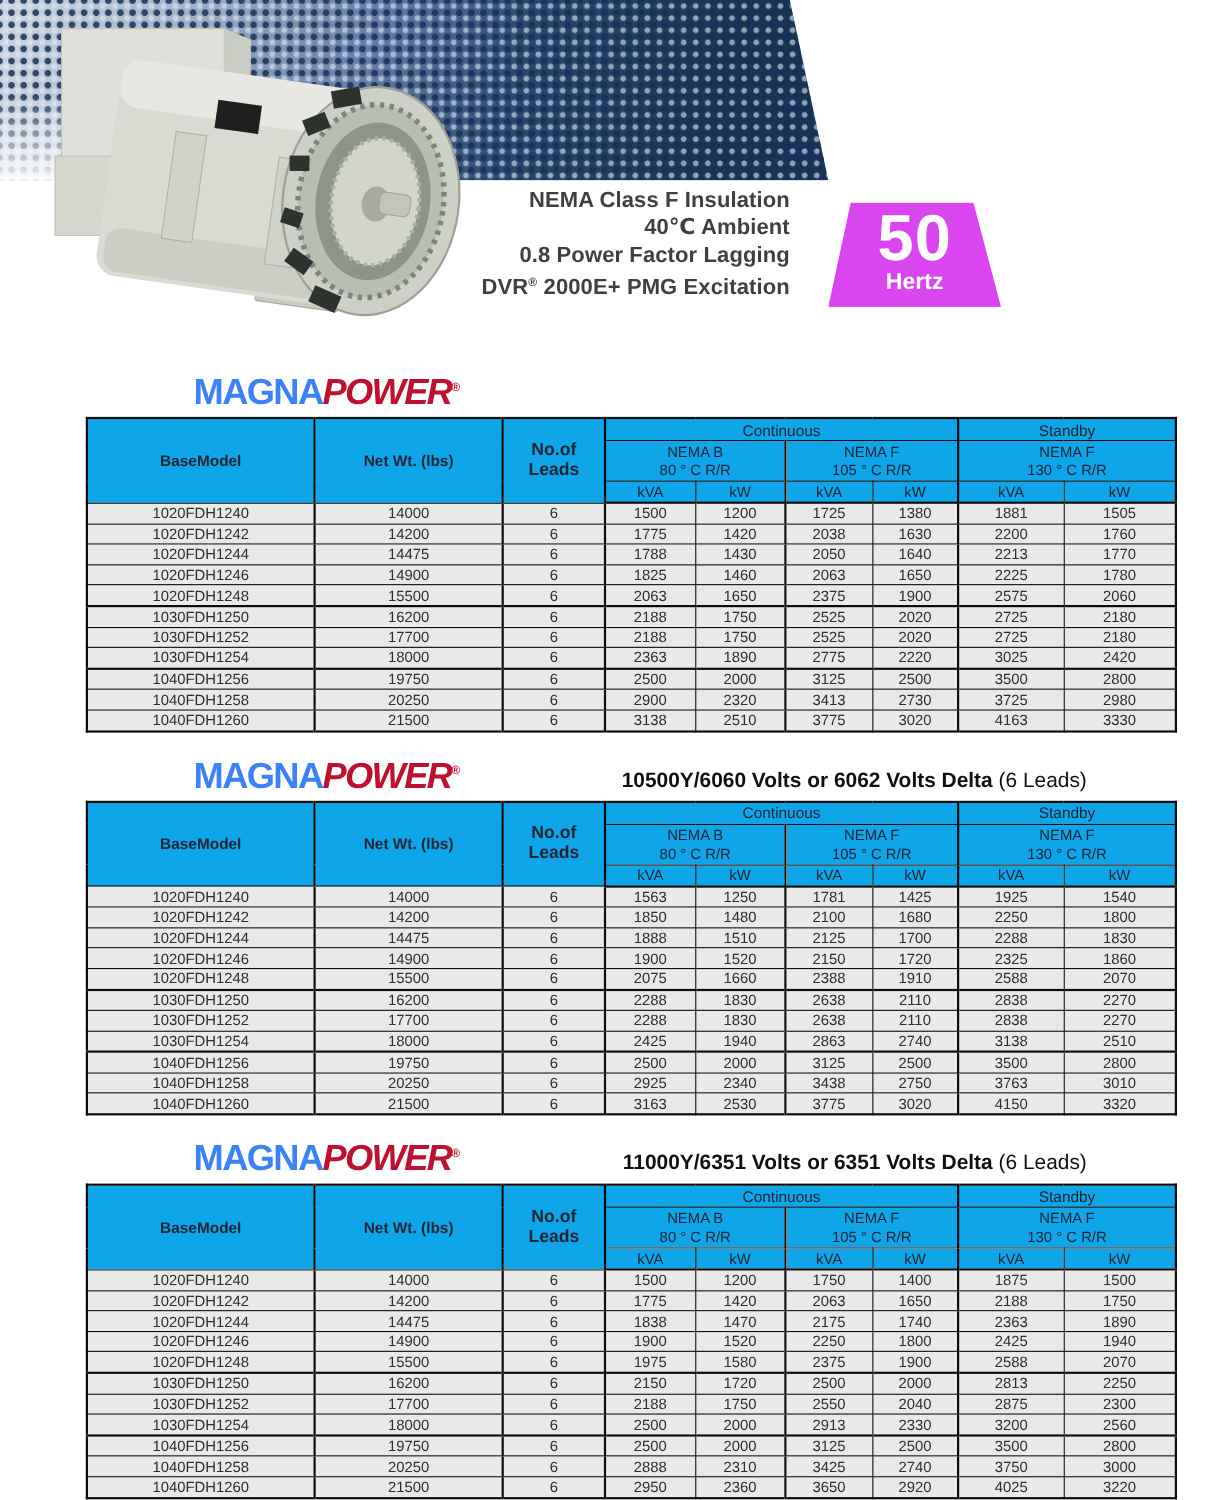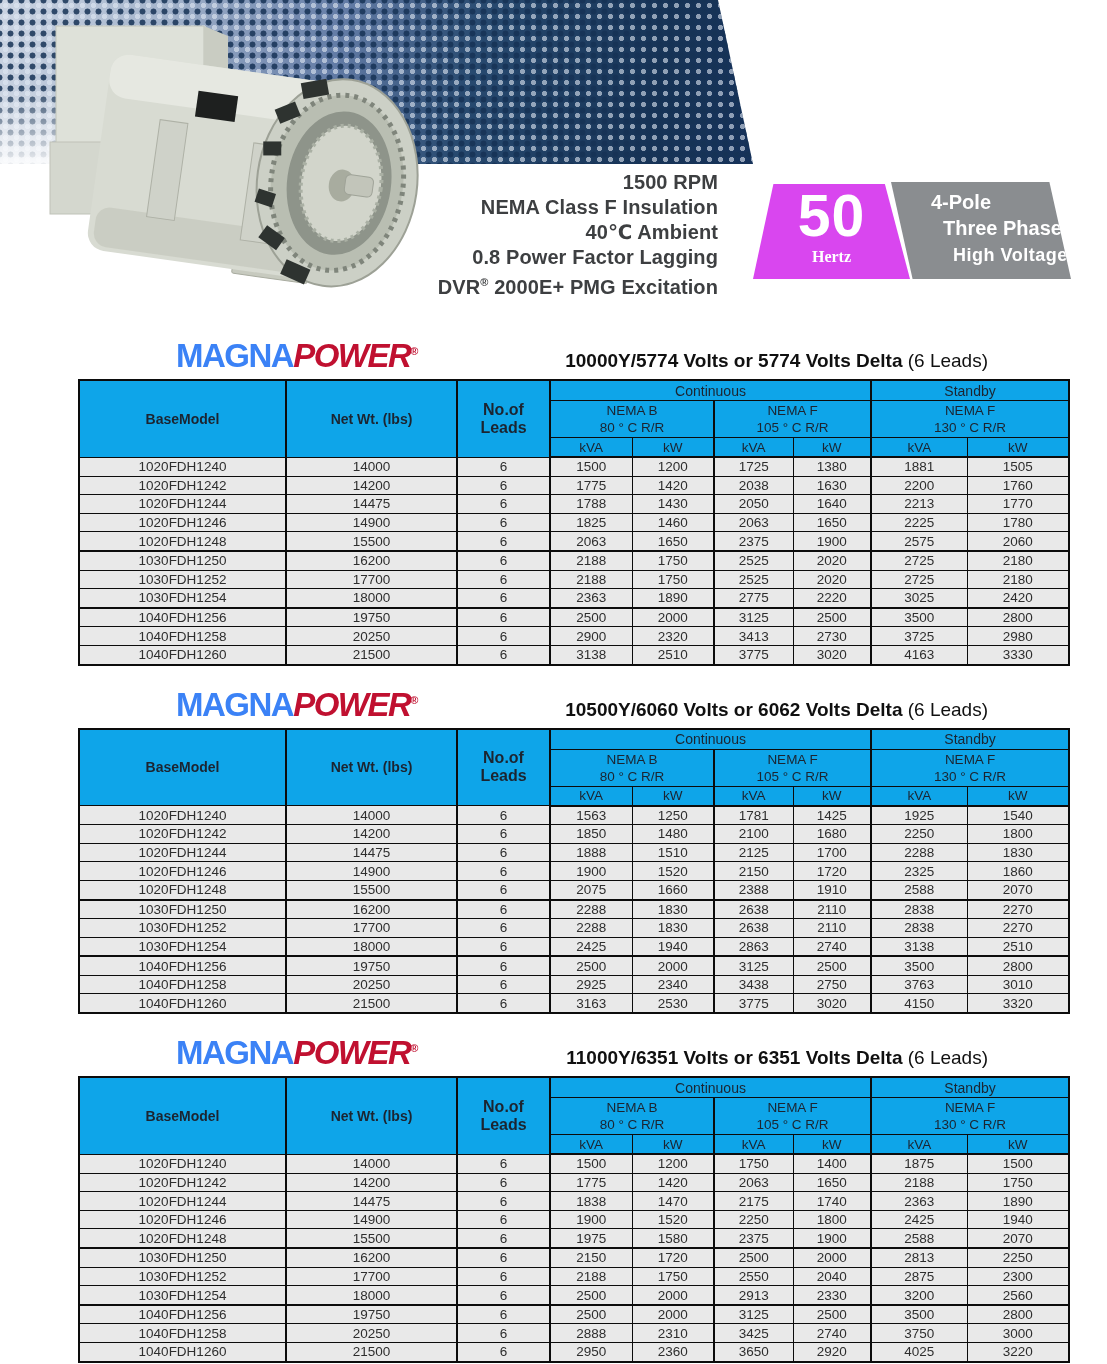--- a/index.html
+++ b/index.html
@@ -27,21 +27,21 @@
     color:#3d3f41;font-weight:700;font-size:20px;line-height:25px;letter-spacing:.1px;
   }
   .specs sup{font-size:11px;}
 
   .badge-hertz{
     position:absolute;left:753px;top:184px;width:157px;height:95px;
     background:#d946ef;color:#fff;text-align:center;
     clip-path:polygon(13% 0,84% 0,100% 100%,0 100%);
   }
   .badge-hertz .big{font-size:59px;font-weight:800;line-height:58px;margin-top:3px;letter-spacing:1px;}
-  .badge-hertz .unit{font-size:16px;font-weight:800;line-height:24px;font-family:Liberation Serif, serif;}
+  .badge-hertz .unit{font-size:21px;font-weight:800;line-height:24px;}
   .badge-gray{
     position:absolute;left:891px;top:182px;width:180px;height:97px;
     background:#8a8d90;color:#fff;font-weight:800;
     clip-path:polygon(0 0,88% 0,100% 100%,12% 100%);
   }
   .badge-gray .l1{font-size:20px;line-height:22px;padding:9px 0 0 40px;}
   .badge-gray .l2{font-size:20px;line-height:24px;padding:3px 0 0 52px;}
   .badge-gray .l3{font-size:18px;line-height:22px;padding:4px 0 0 62px;letter-spacing:.5px;}
 
   
@@ -118,44 +118,37 @@
         <rect x="222" y="80" width="22" height="15" transform="rotate(-30 233 87)"></rect>
         <rect x="214" y="118" width="18" height="14" transform="rotate(-8 223 125)"></rect>
         <rect x="214" y="168" width="18" height="14" transform="rotate(10 223 175)"></rect>
         <rect x="224" y="206" width="22" height="15" transform="rotate(28 235 213)"></rect>
         <rect x="250" y="236" width="26" height="16" transform="rotate(16 263 244)"></rect>
       </g>
     </g>
   </svg>
 
   <div class="specs">
-    <div>1500 RPM</div>
     <div>NEMA Class F Insulation</div>
     <div>40℃ Ambient</div>
     <div>0.8 Power Factor Lagging</div>
     <div><span>DVR</span><sup>®</sup><span> 2000E+ PMG Excitation</span></div>
   </div>
 
   <div class="badge-hertz">
     <div class="big">50</div>
     <div class="unit">Hertz</div>
   </div>
 
-  <div class="badge-gray">
-    <div class="l1">4-Pole</div>
-    <div class="l2">Three Phase</div>
-    <div class="l3">High Voltage</div>
-  </div>
 </div>
 
 <div id="sections">
   <div class="section s1">
     <div class="sec-head">
       <div class="logo"><span class="magna">MAGNA</span><span class="power">POWER</span><span class="reg">®</span></div>
-      <div class="sec-title"><span class="tb">10000Y/5774 Volts or 5774 Volts Delta</span><span class="tn"> (6 Leads)</span></div>
     </div>
     <table class="spec">
       <colgroup>
         <col style="width:207px">
           <col style="width:171px">
           <col style="width:93px">
         <col style="width:82px">
           <col style="width:82px">
           <col style="width:79px">
         <col style="width:78px">

